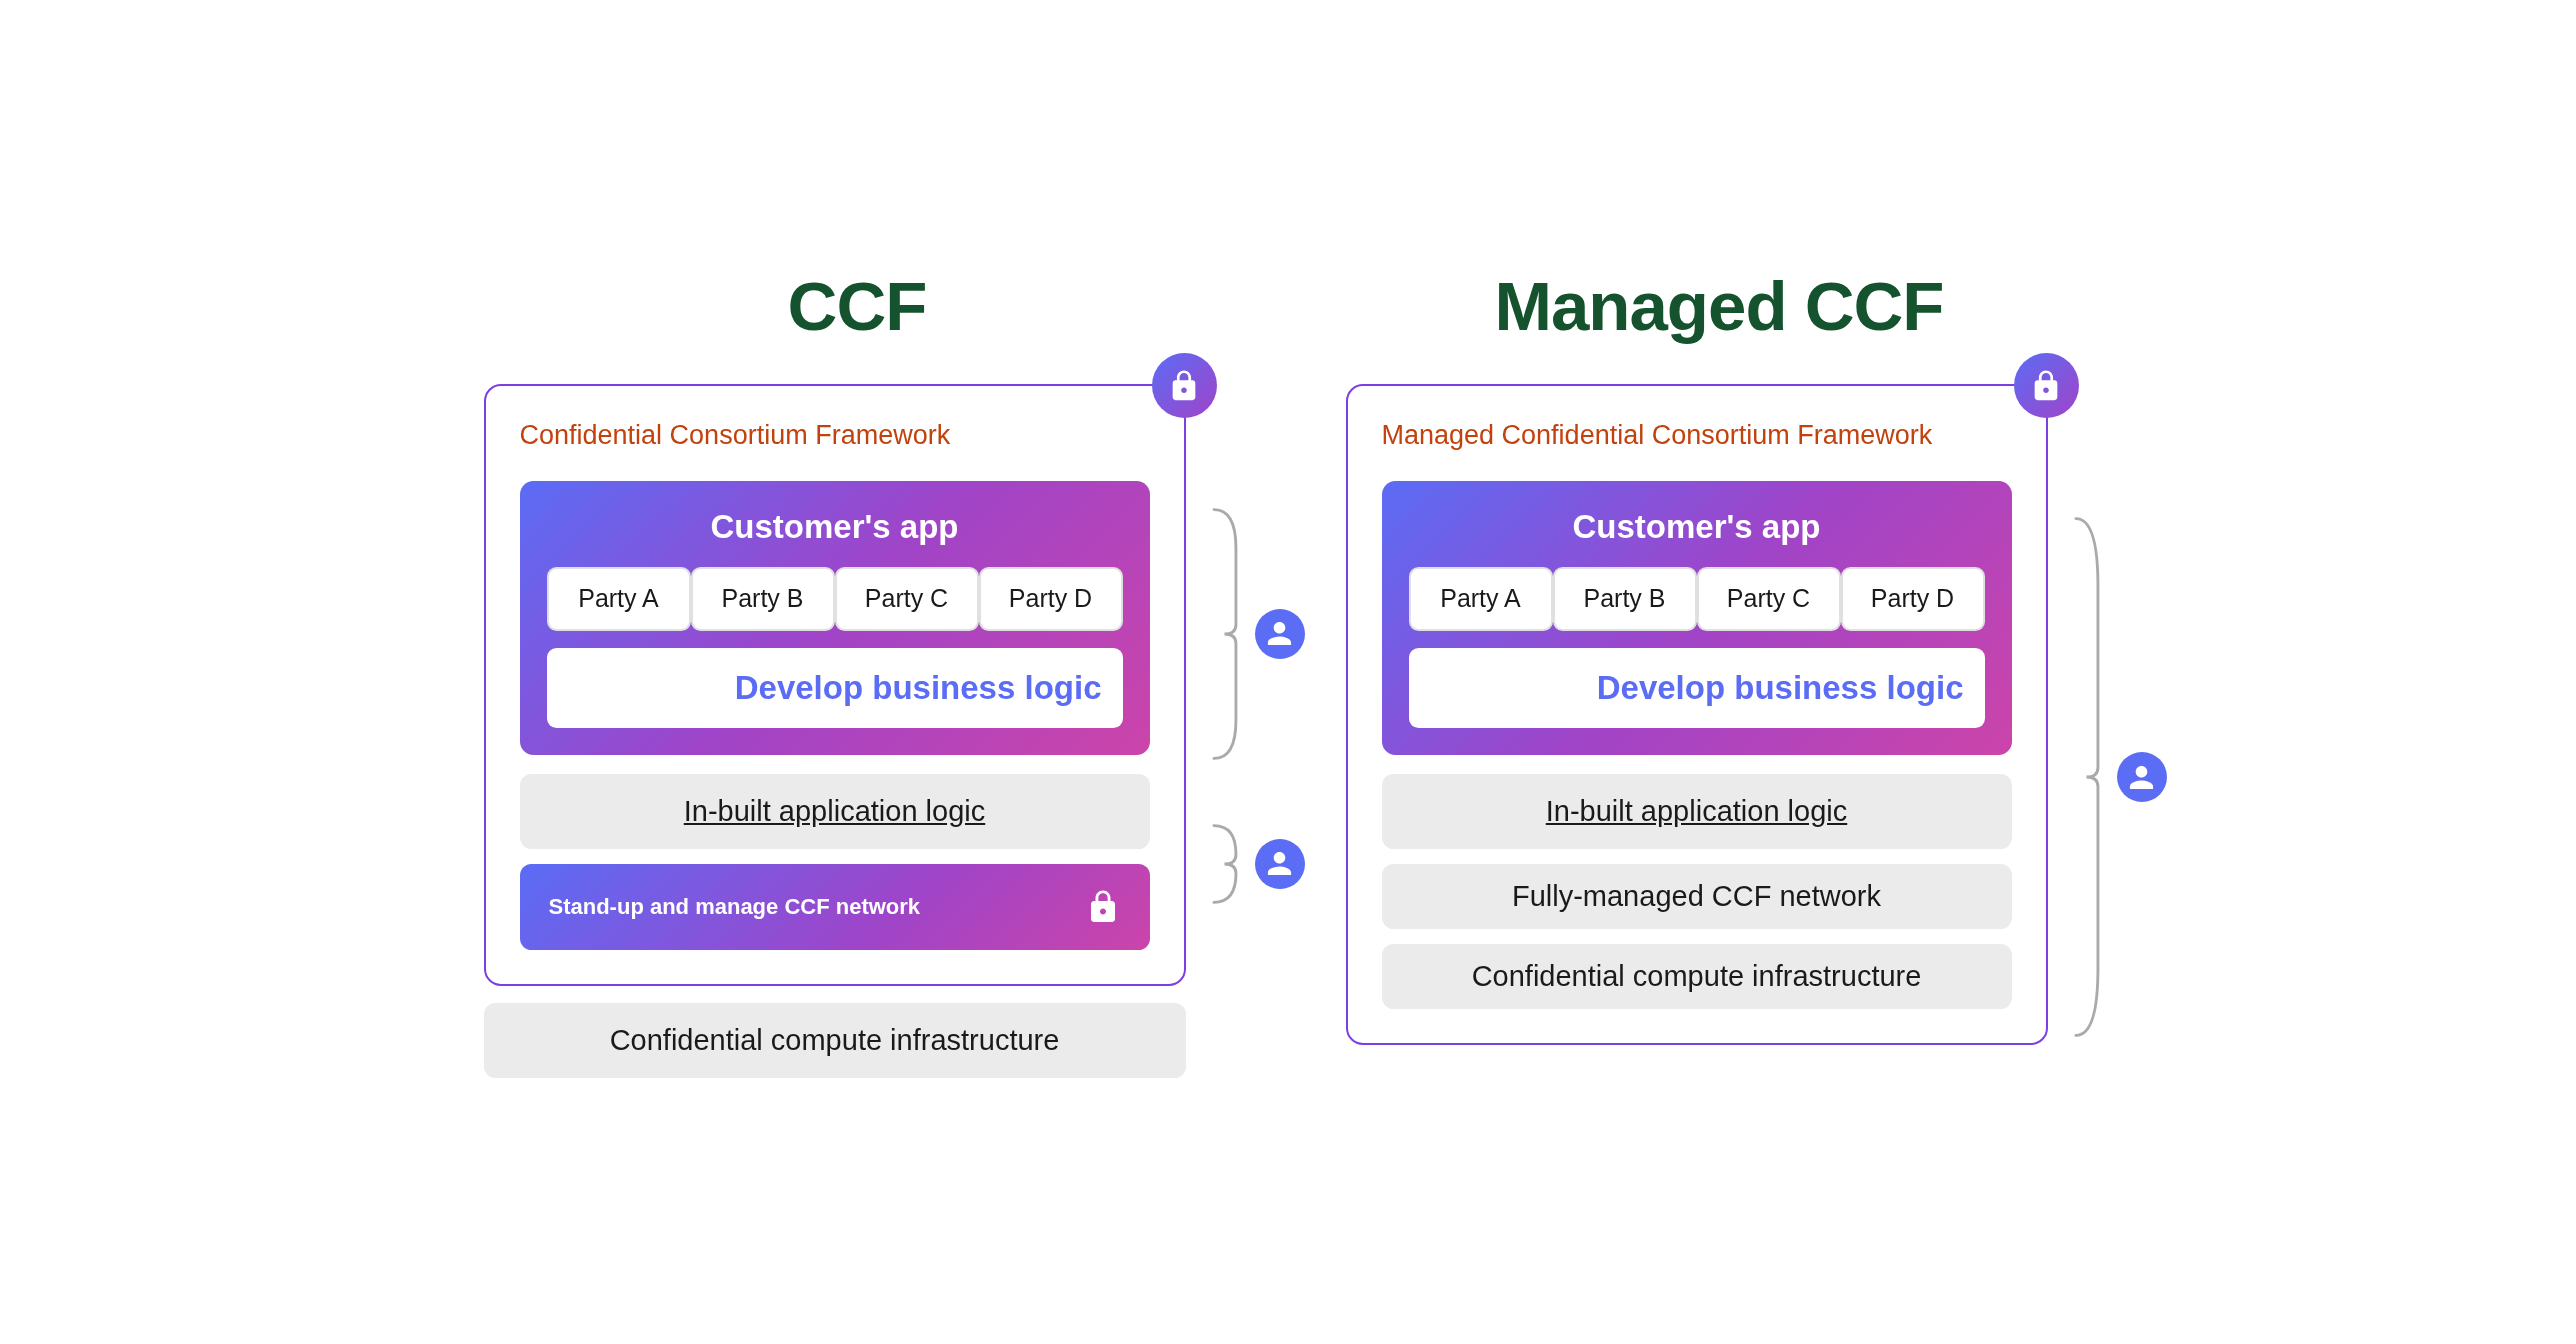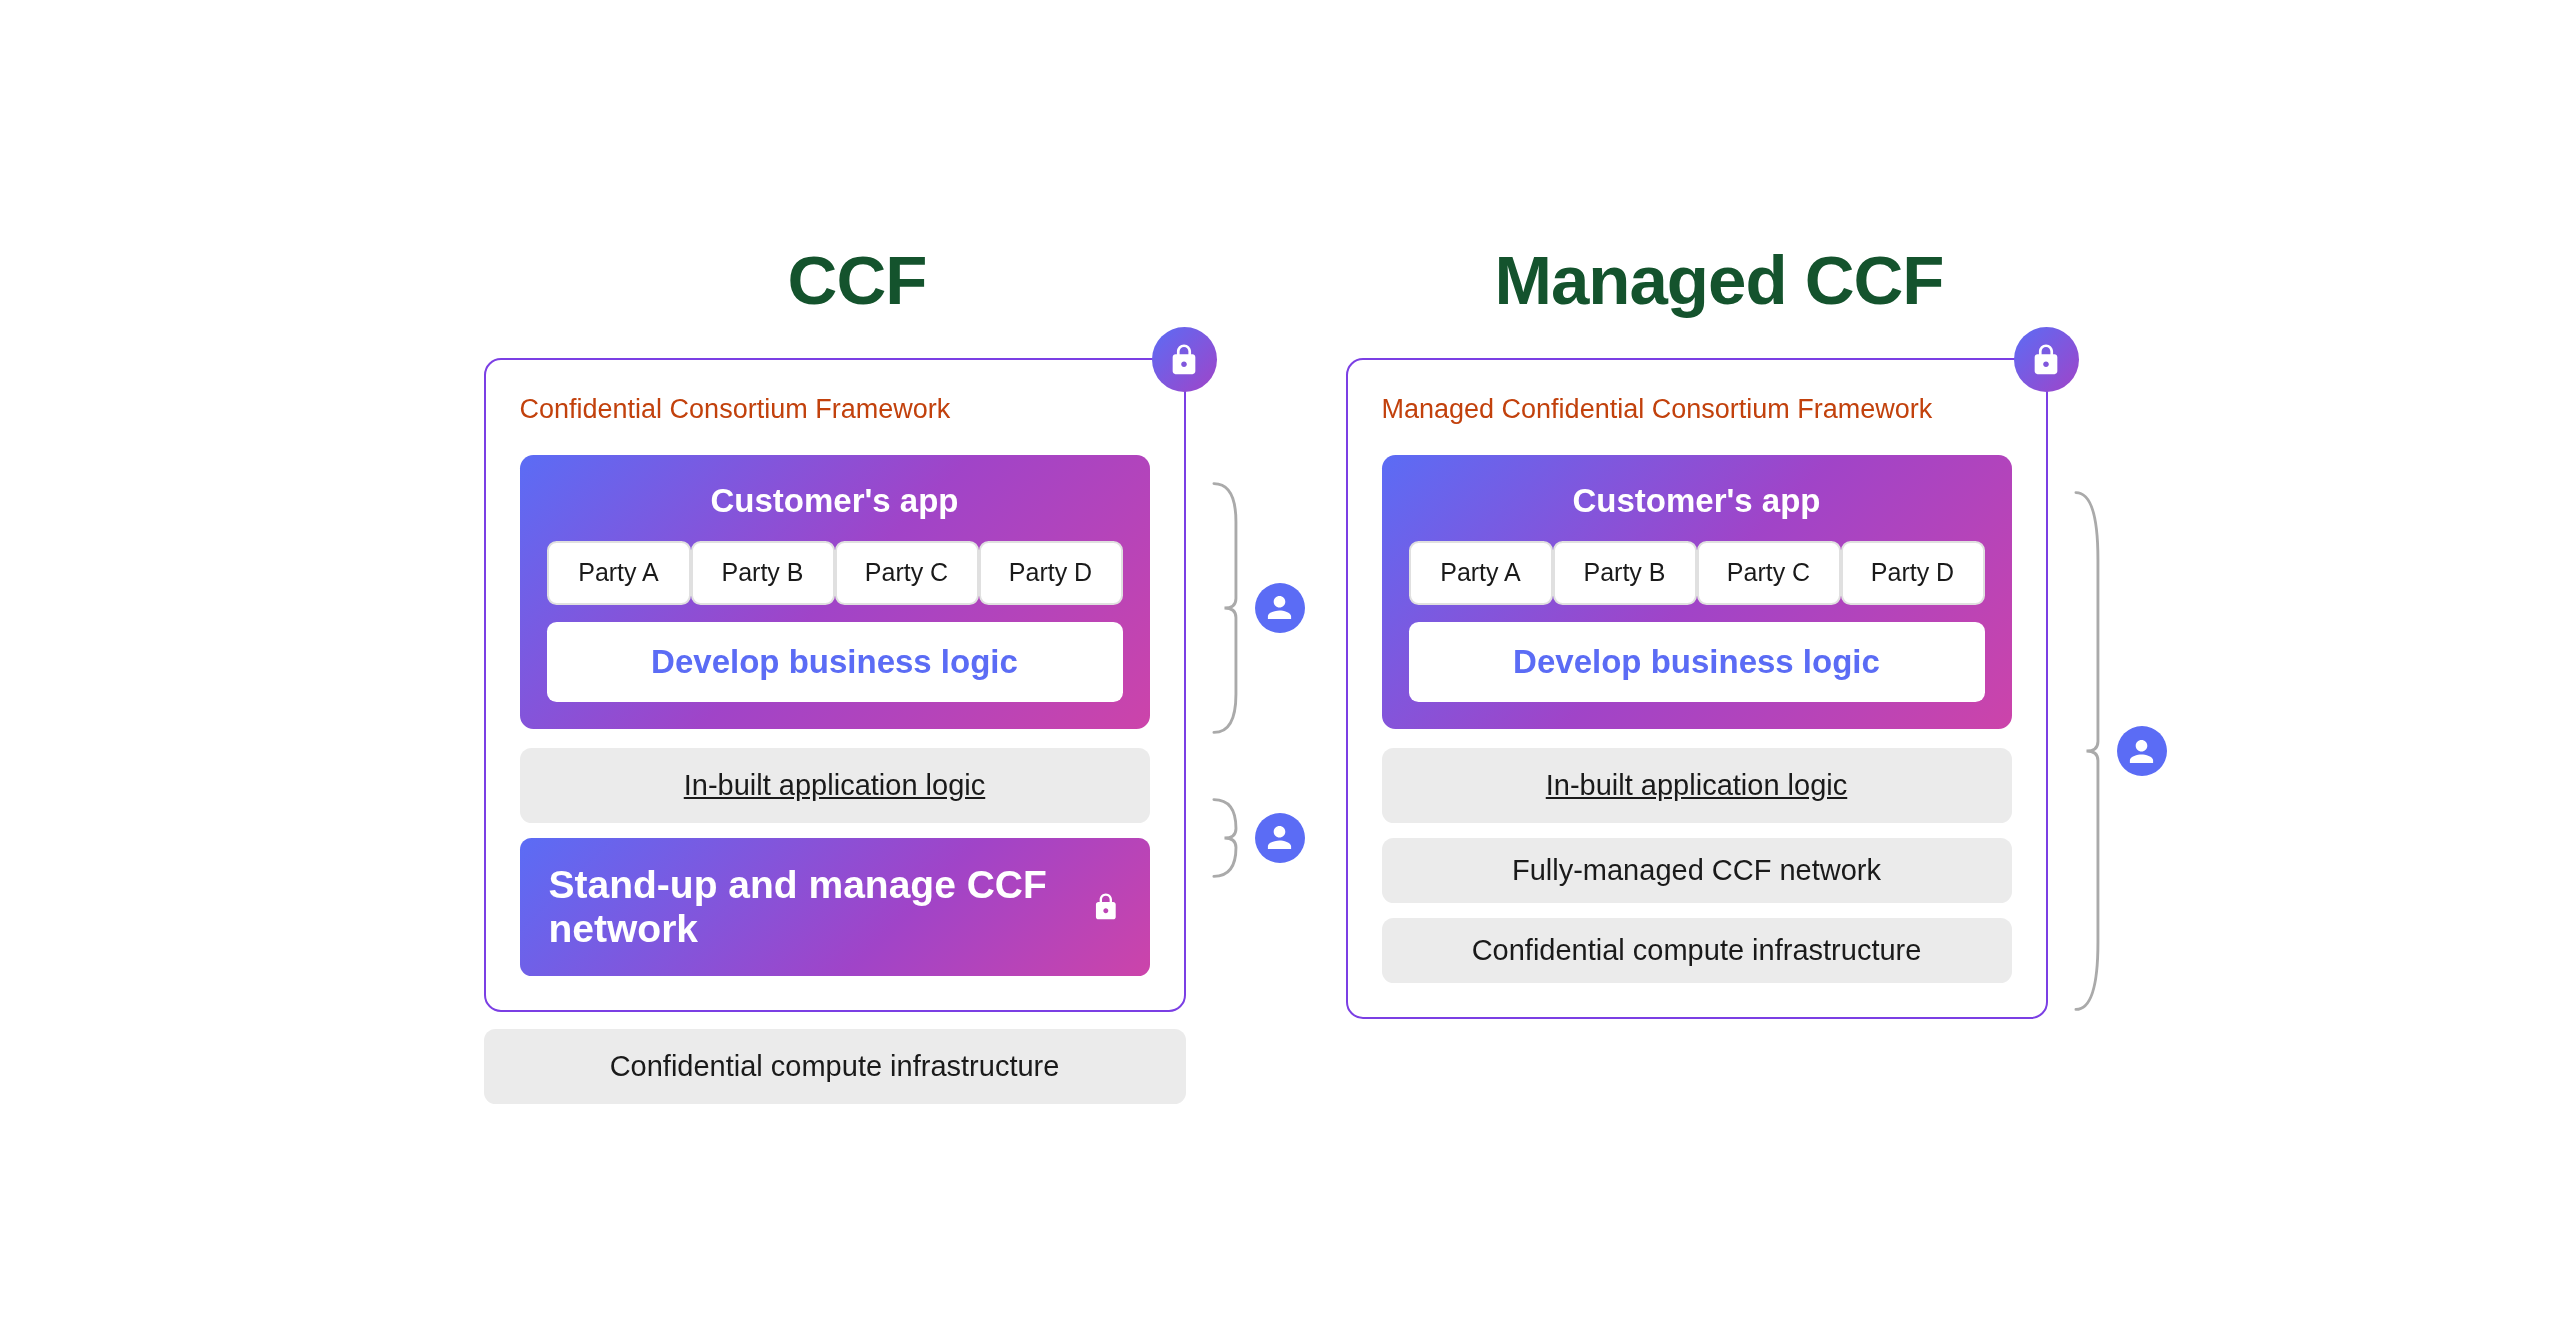--- a/index.html
+++ b/index.html
@@ -73,21 +73,21 @@
       font-size: 25px;
       color: #1a1a1a;
       font-weight: 500;
       text-align: center;
       min-width: 144px;
     }
     .business-logic-box {
       background: #ffffff;
       border-radius: 9.6px;
       padding: 21px;
-      text-align: center;
+      text-align: right;
     }
     .business-logic-text {
       font-size: 33px;
       font-weight: 700;
       color: #5b6cf5;
     }
     .inbuilt-box {
       background: #ebebeb;
       border-radius: 11.5px;
       padding: 21px;
@@ -102,21 +102,21 @@
     }
     .standup-box {
       background: linear-gradient(135deg, #5b6cf5 0%, #a044c8 60%, #cc44aa 100%);
       border-radius: 11.5px;
       padding: 25px 29px;
       display: flex;
       align-items: center;
       justify-content: space-between;
     }
     .standup-text {
-      font-size: 39px;
+      font-size: 22px;
       font-weight: 700;
       color: #ffffff;
     }
     .lock-icon-inline {
       width: 36px;
       height: 36px;
       fill: #ffffff;
     }
     .confidential-box {
       background: #ebebeb;

